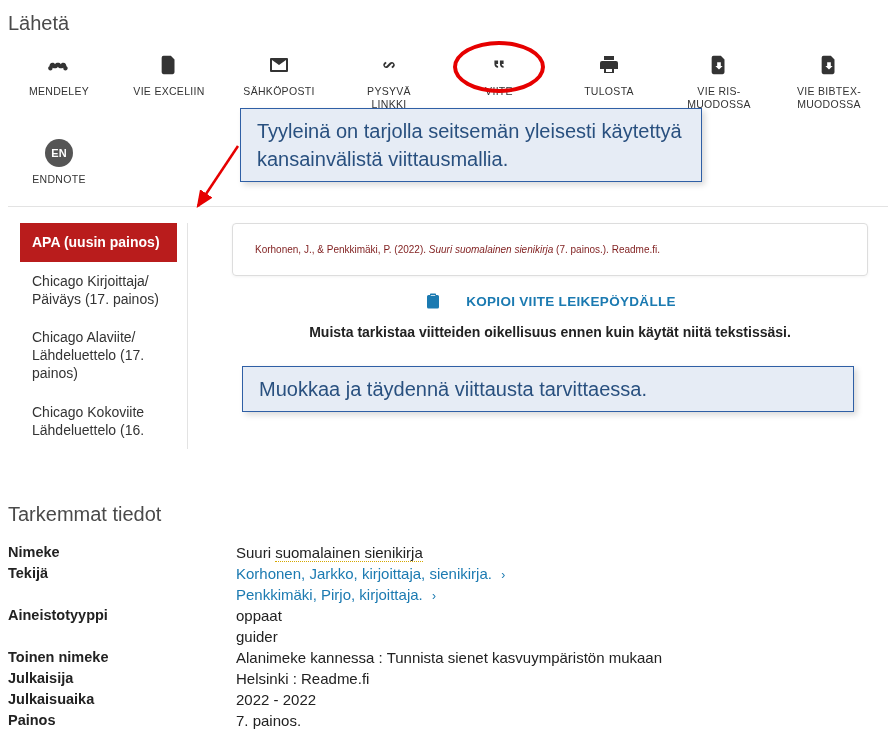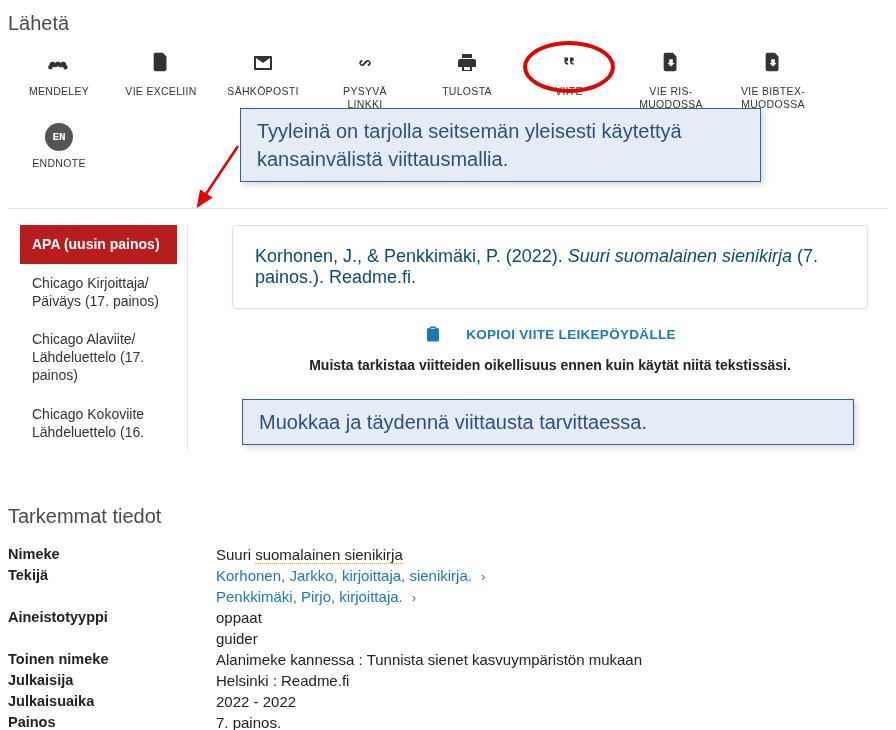--- a/index.html
+++ b/index.html
@@ -16,42 +16,42 @@
     font-size: 20px;
     color: #4a4a4a;
     font-weight: 400;
     margin: 6px 0 14px 0;
   }
 
   
   .actions {
     display: flex;
     flex-wrap: wrap;
-    gap: 0;
-    margin-bottom: 36px;
+    gap: 8px;
+    margin-bottom: 18px;
     position: relative;
   }
   .action-item {
     width: 102px;
     display: flex;
     flex-direction: column;
     align-items: center;
     text-align: center;
     cursor: pointer;
     padding: 2px 2px;
     position: relative;
   }
   .action-icon {
     width: 28px;
     height: 28px;
     color: #333;
     display: flex;
+    align-items: center;
     justify-content: center;
     margin-bottom: 6px;
-    font-family: Liberation Mono, monospace;
   }
   .action-label {
     font-size: 10.5px;
     color: #333;
     letter-spacing: 0.3px;
     line-height: 1.25;
   }
   .red-circle {
     position: absolute;
     border: 4px solid #e60000;
@@ -118,22 +118,22 @@
     display: flex;
     flex-direction: column;
     align-items: center;
     padding-right: 20px;
   }
   .citation-box {
     border: 1px solid #ddd;
     border-radius: 4px;
     padding: 20px 22px;
     width: 100%;
-    font-size: 18px;
-    color: #0c4a6e;
+    font-size: 10px;
+    color: #7f1d1d;
     box-shadow: 0 1px 3px rgba(0,0,0,0.05);
   }
   .citation-box em { font-style: italic; }
   .copy-link {
     display: flex;
     align-items: center;
     gap: 24px;
     color: #1b7ab1;
     font-weight: 700;
     font-size: 13.5px;
@@ -155,20 +155,21 @@
   }
   .details-title {
     font-size: 20px;
     color: #4a4a4a;
     font-weight: 400;
     margin-bottom: 16px;
   }
   .details-row {
     display: flex;
     padding: 2px 0;
+    gap: 20px;
   }
   .details-label {
     width: 208px;
     font-weight: 700;
     font-size: 14.5px;
     color: #222;
   }
   .details-value {
     flex: 1;
     font-size: 15px;
@@ -231,39 +232,39 @@
     <div class="action-item">
       <div class="action-icon">
         <svg viewBox="0 0 24 24" width="24" height="24" fill="#333">
             <path d="M10.6 13.4a1 1 0 0 1 0-1.4l2.4-2.4a3 3 0 0 1 4.2 4.2l-1.5 1.5-1.4-1.4 1.5-1.5a1 1 0 1 0-1.4-1.4L12 13.4a1 1 0 0 1-1.4 0zm2.8-2.8a1 1 0 0 1 0 1.4L11 14.4a3 3 0 0 1-4.2-4.2l1.5-1.5 1.4 1.4-1.5 1.5a1 1 0 1 0 1.4 1.4L12 10.6a1 1 0 0 1 1.4 0z"></path>
           </svg>
       </div>
       <div class="action-label" style="white-space:pre-line;">PYSYVÄ
 LINKKI</div>
     </div>
 
+    <div class="action-item" style="position:relative;">
+      <div class="red-circle"></div>
+      <div class="action-icon">
+        <svg viewBox="0 0 24 24" width="22" height="22" fill="#333">
+            <path d="M7 7h4v4H9c0 1.5 1 2 2 2v2c-2.5 0-4-1.5-4-4V7zm6 0h4v4h-2c0 1.5 1 2 2 2v2c-2.5 0-4-1.5-4-4V7z"></path>
+          </svg>
+      </div>
+      <div class="action-label">VIITE</div>
+    </div>
+
     <div class="action-item">
       <div class="action-icon">
         <svg viewBox="0 0 24 24" width="24" height="24" fill="#333">
             <path d="M7 3h10v4H7V3zM5 8h14a2 2 0 0 1 2 2v6h-4v4H7v-4H3v-6a2 2 0 0 1 2-2zm4 8v3h6v-3H9z"></path>
           </svg>
       </div>
       <div class="action-label">TULOSTA</div>
     </div>
 
-    <div class="action-item" style="position:relative;">
-      <div class="red-circle"></div>
-      <div class="action-icon">
-        <svg viewBox="0 0 24 24" width="22" height="22" fill="#333">
-            <path d="M7 7h4v4H9c0 1.5 1 2 2 2v2c-2.5 0-4-1.5-4-4V7zm6 0h4v4h-2c0 1.5 1 2 2 2v2c-2.5 0-4-1.5-4-4V7z"></path>
-          </svg>
-      </div>
-      <div class="action-label">VIITE</div>
-    </div>
-
     <div class="action-item">
       <div class="action-icon">
         <svg viewBox="0 0 24 24" width="22" height="22" fill="#333">
             <path d="M6 2h8l4 4v14a2 2 0 0 1-2 2H6a2 2 0 0 1-2-2V4a2 2 0 0 1 2-2zm6 7h-2v4H8l4 4 4-4h-2V9z"></path>
           </svg>
       </div>
       <div class="action-label" style="white-space:pre-line;">VIE RIS-
 MUODOSSA</div>
     </div>
 
@@ -281,21 +282,21 @@
 
     <div class="action-item">
       <div class="action-icon">
         <div class="en-badge">EN</div>
       </div>
       <div class="action-label">ENDNOTE</div>
     </div>
 
   </div>
 
-  <div class="callout" style="left:240px; top:108px; width:521px;">Tyyleinä on tarjolla seitsemän yleisesti käytettyä kansainvälistä viittausmallia.</div>
+  <div class="callout" style="left:240px; top:108px; width:462px;">Tyyleinä on tarjolla seitsemän yleisesti käytettyä kansainvälistä viittausmallia.</div>
 
   <div class="arrow-wrap" style="left:190px; top:140px;">
     <svg width="60" height="80">
       <defs>
         <marker id="ah" markerWidth="8" markerHeight="8" refX="6" refY="3" orient="auto">
           <path d="M0,0 L7,3 L0,6 Z" fill="#e60000"></path>
         </marker>
       </defs>
       <line x1="48" y1="6" x2="8" y2="66" stroke="#e60000" stroke-width="2.5" marker-end="url(#ah)"></line>
     </svg>

